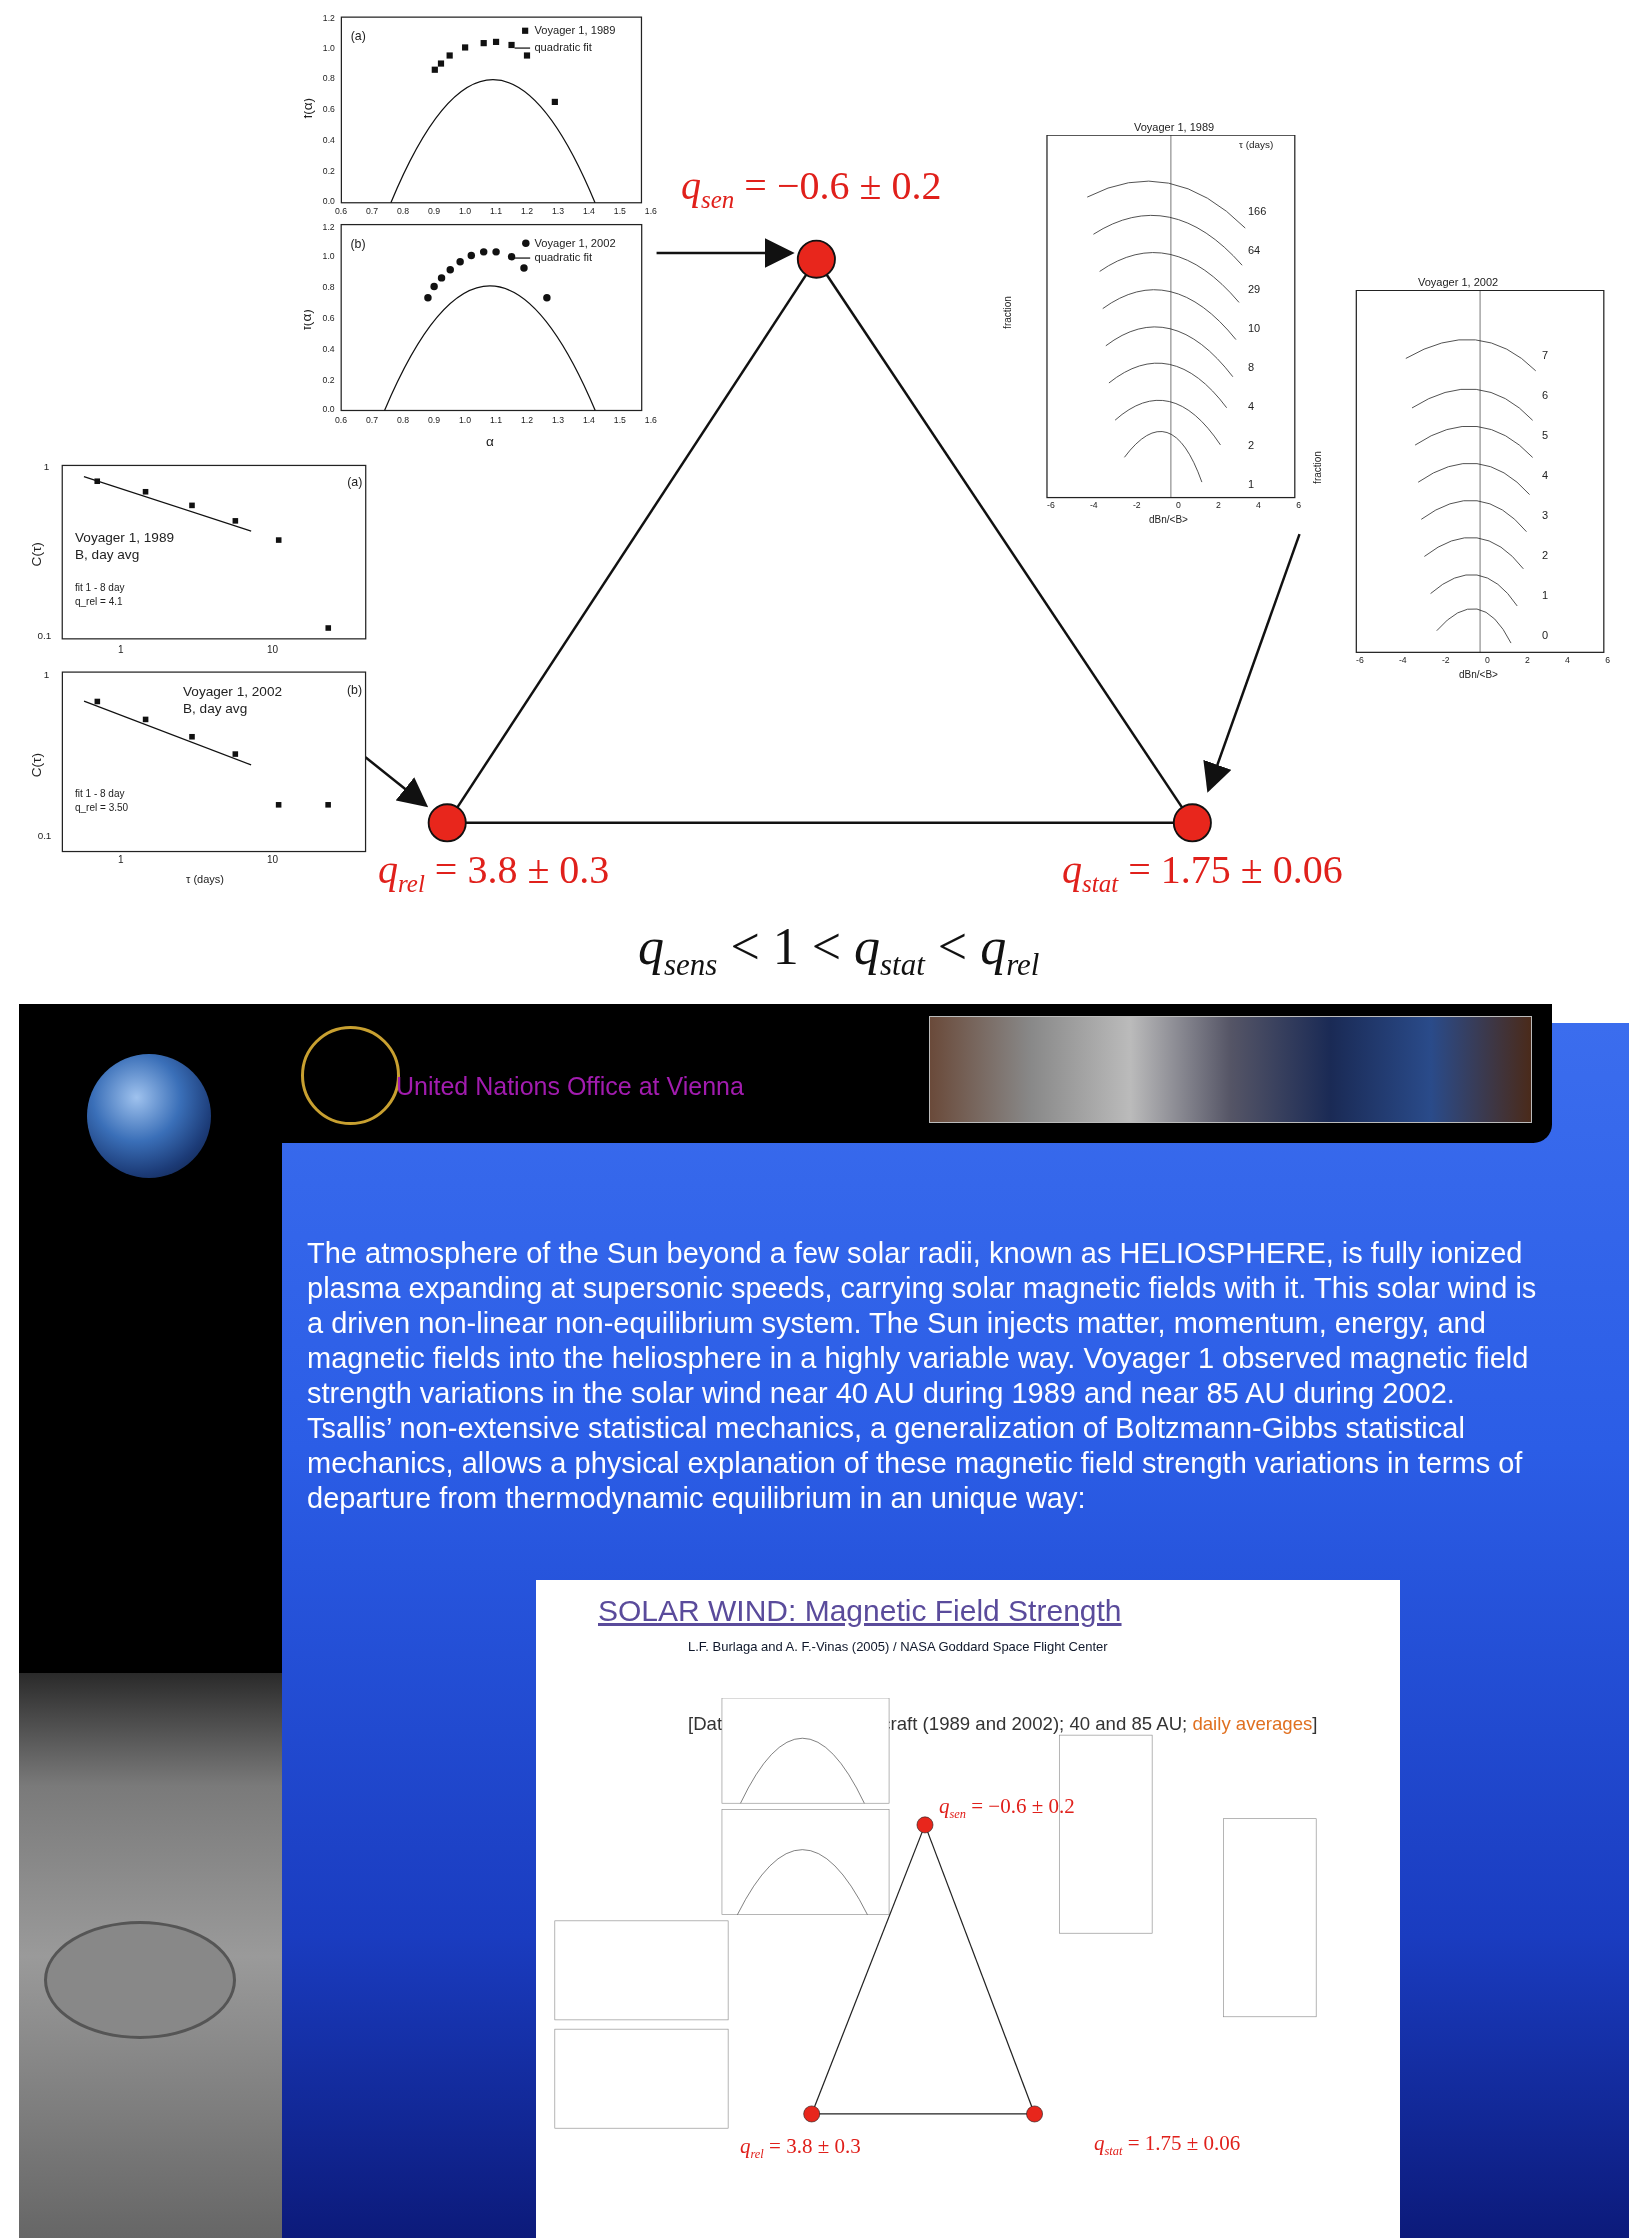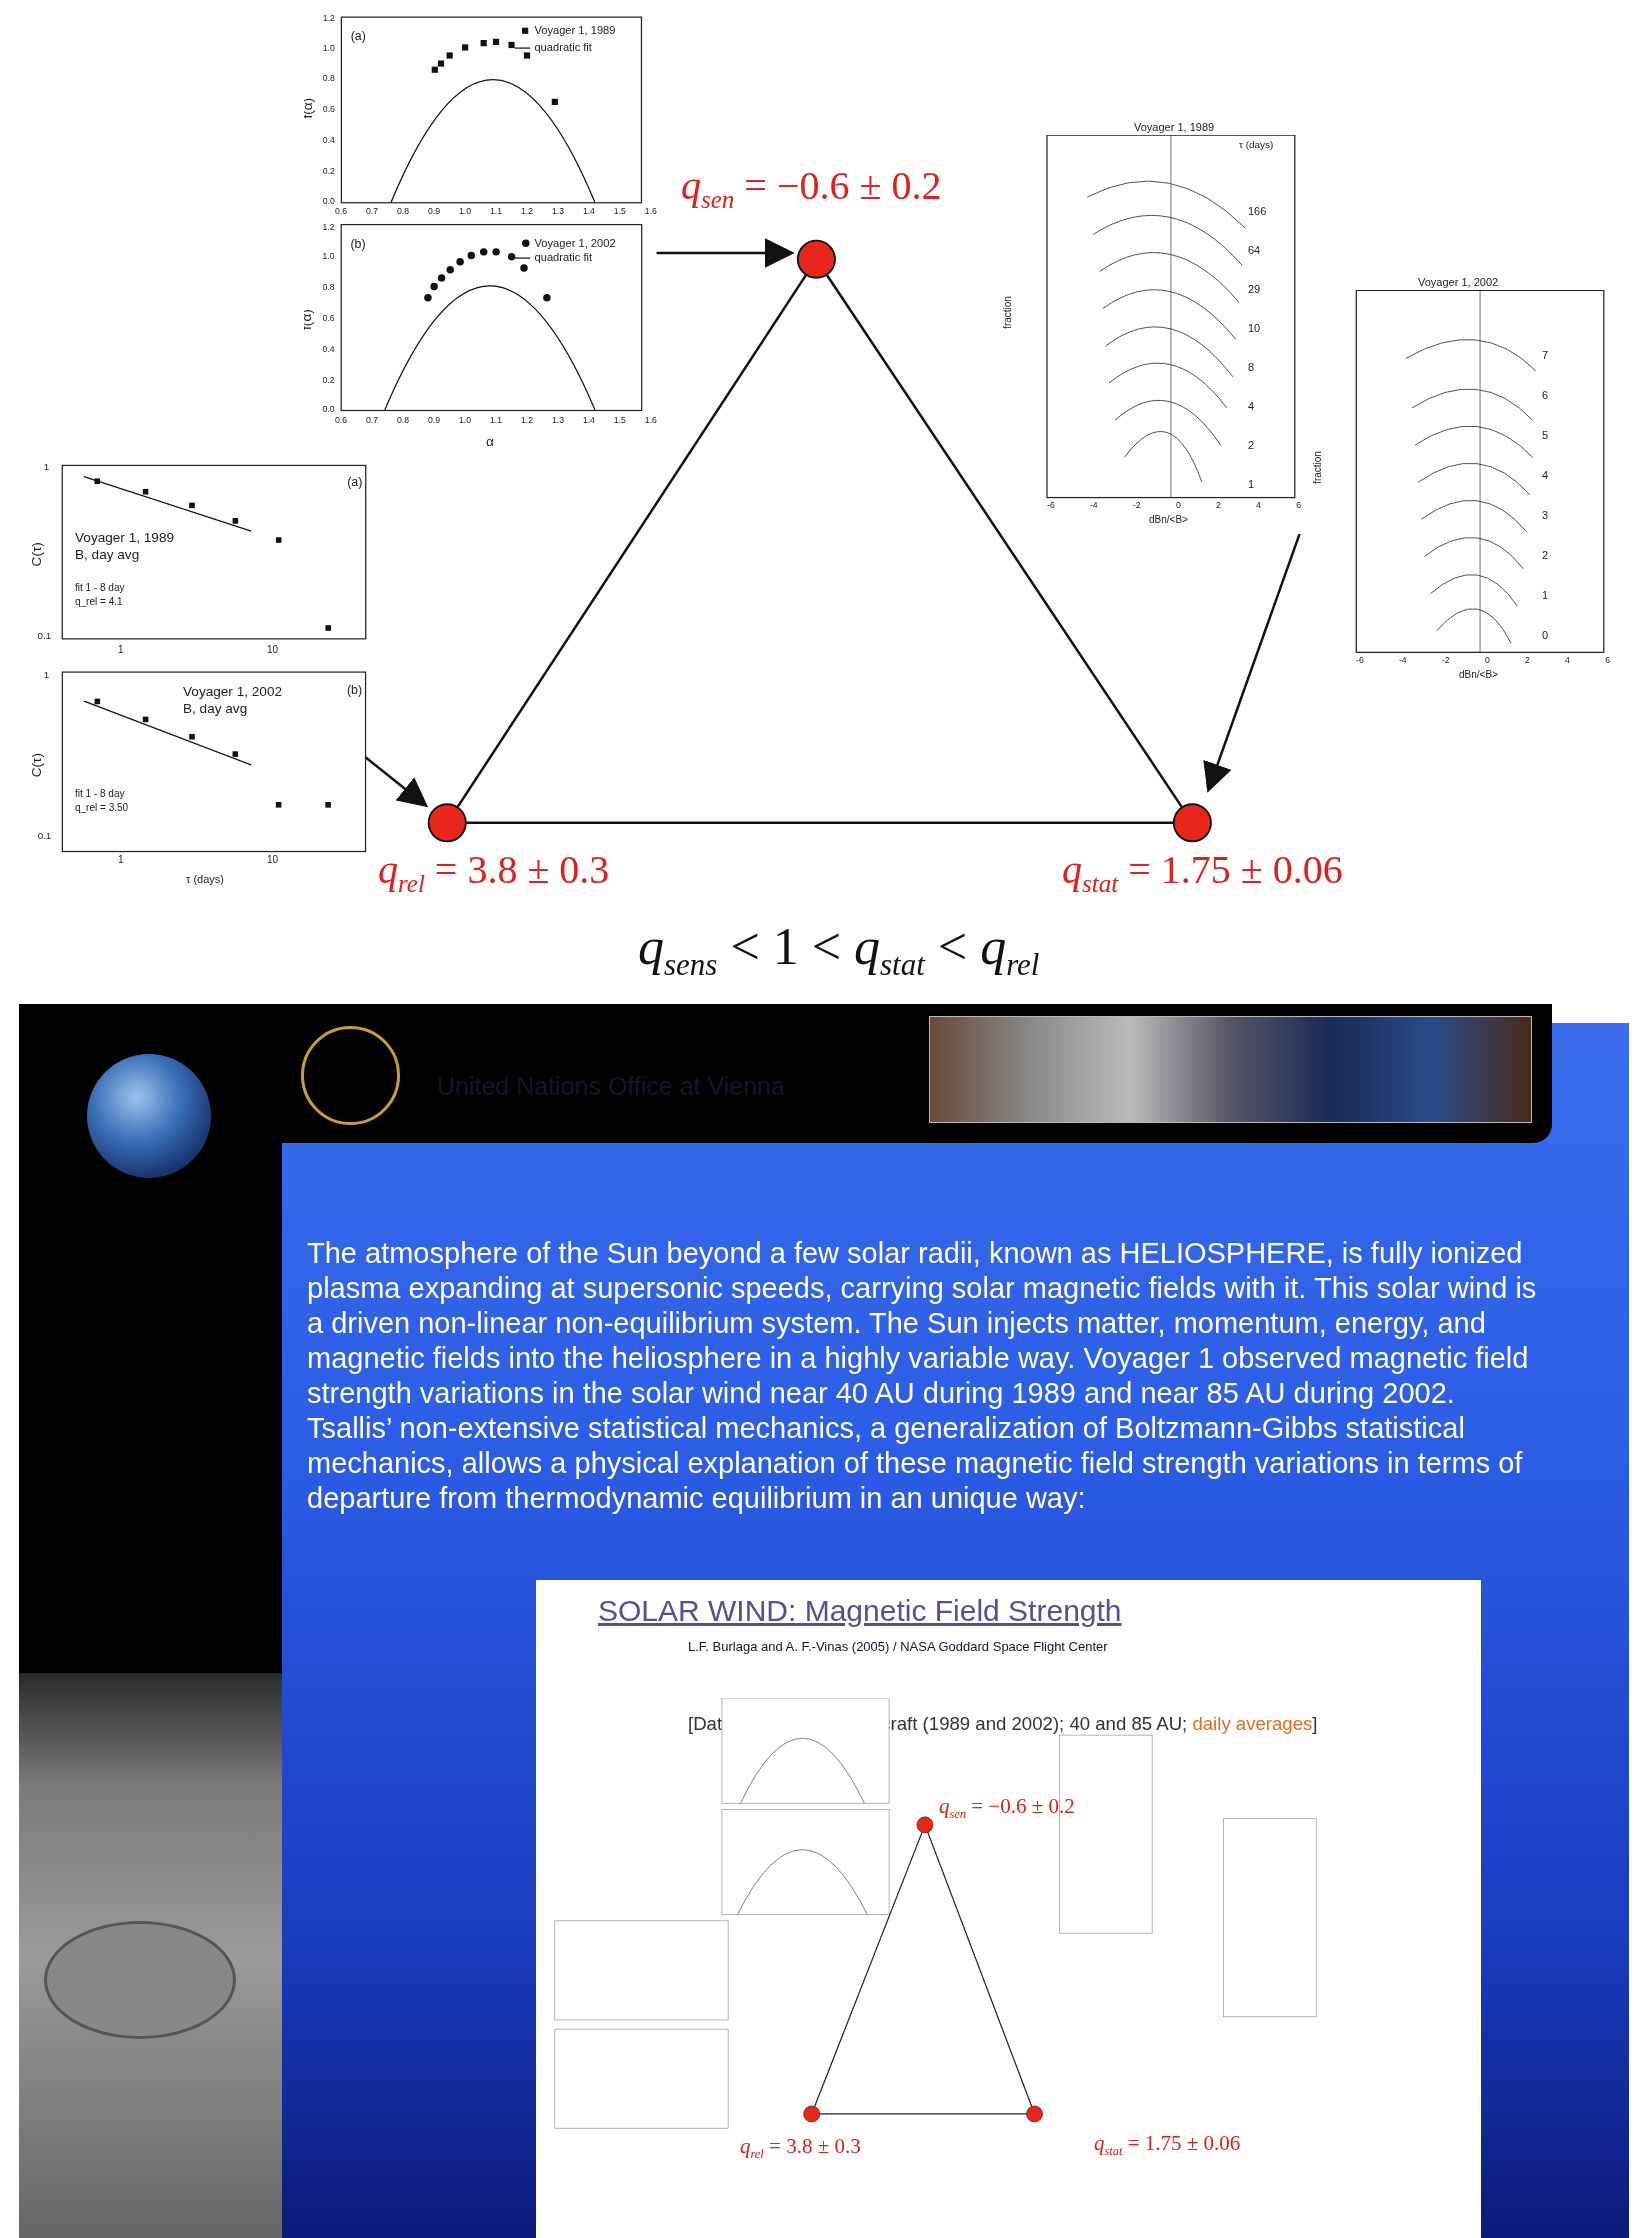--- a/index.html
+++ b/index.html
@@ -12,24 +12,24 @@
   .qlabel sub{font-size:25px;font-style:italic;}
   .ineq{position:absolute;left:638px;top:917px;font-family:"Liberation Serif",serif;font-size:52px;color:#111;white-space:nowrap;}
   .ineq i{font-style:italic;}
   .ineq sub{font-size:31px;font-style:italic;}
   
   #slide{position:absolute;left:0;top:1004px;width:1647px;height:1235px;background:#fff;}
   #slide-left{position:absolute;left:18.6px;top:0;width:273px;height:1235px;background:#000;overflow:hidden;}
   #slide-blue{position:absolute;left:282px;top:18.6px;width:1347px;height:1217px;background:linear-gradient(180deg,#3b6dee 0%,#2b5de6 35%,#1a3cc0 75%,#0c1a7a 100%);}
   #header-band{position:absolute;left:282px;top:0;width:1270px;height:139px;background:#000;border-radius:0 0 18.6px 0;}
   .hdr-title{position:absolute;left:396px;top:25px;color:#fff;font-size:33px;font-weight:bold;white-space:nowrap;}
-  .hdr-sub{position:absolute;left:396px;top:68px;color:#0f172a;font-size:25px;white-space:nowrap;margin-left:41px;}
+  .hdr-sub{position:absolute;left:396px;top:68px;color:#a21caf;font-size:25px;white-space:nowrap;}
   .slide-title{position:absolute;left:307px;top:167px;color:#fff;font-size:52px;font-weight:bold;white-space:nowrap;}
   .slide-body{position:absolute;left:307px;top:232px;width:1233px;color:#fff;font-size:29px;line-height:35px;}
-  .inner{position:absolute;left:536px;top:576px;width:945px;height:659px;background:#fff;}
+  .inner{position:absolute;left:536px;top:576px;width:864px;height:659px;background:#fff;}
   .inner-title{position:absolute;left:62px;top:13.6px;color:#5a4b9b;font-size:30px;text-decoration:underline;white-space:nowrap;}
   .inner-auth{position:absolute;left:152px;top:59px;color:#0f172a;font-size:13px;white-space:nowrap;}
   .inner-data{position:absolute;left:152px;top:93px;color:#333;font-size:18.6px;white-space:nowrap;margin-top:40px;}
   .inner-data .hl{color:#e07020;}
 </style>
 </head>
 <body>
 
 <div id="figure">
 

